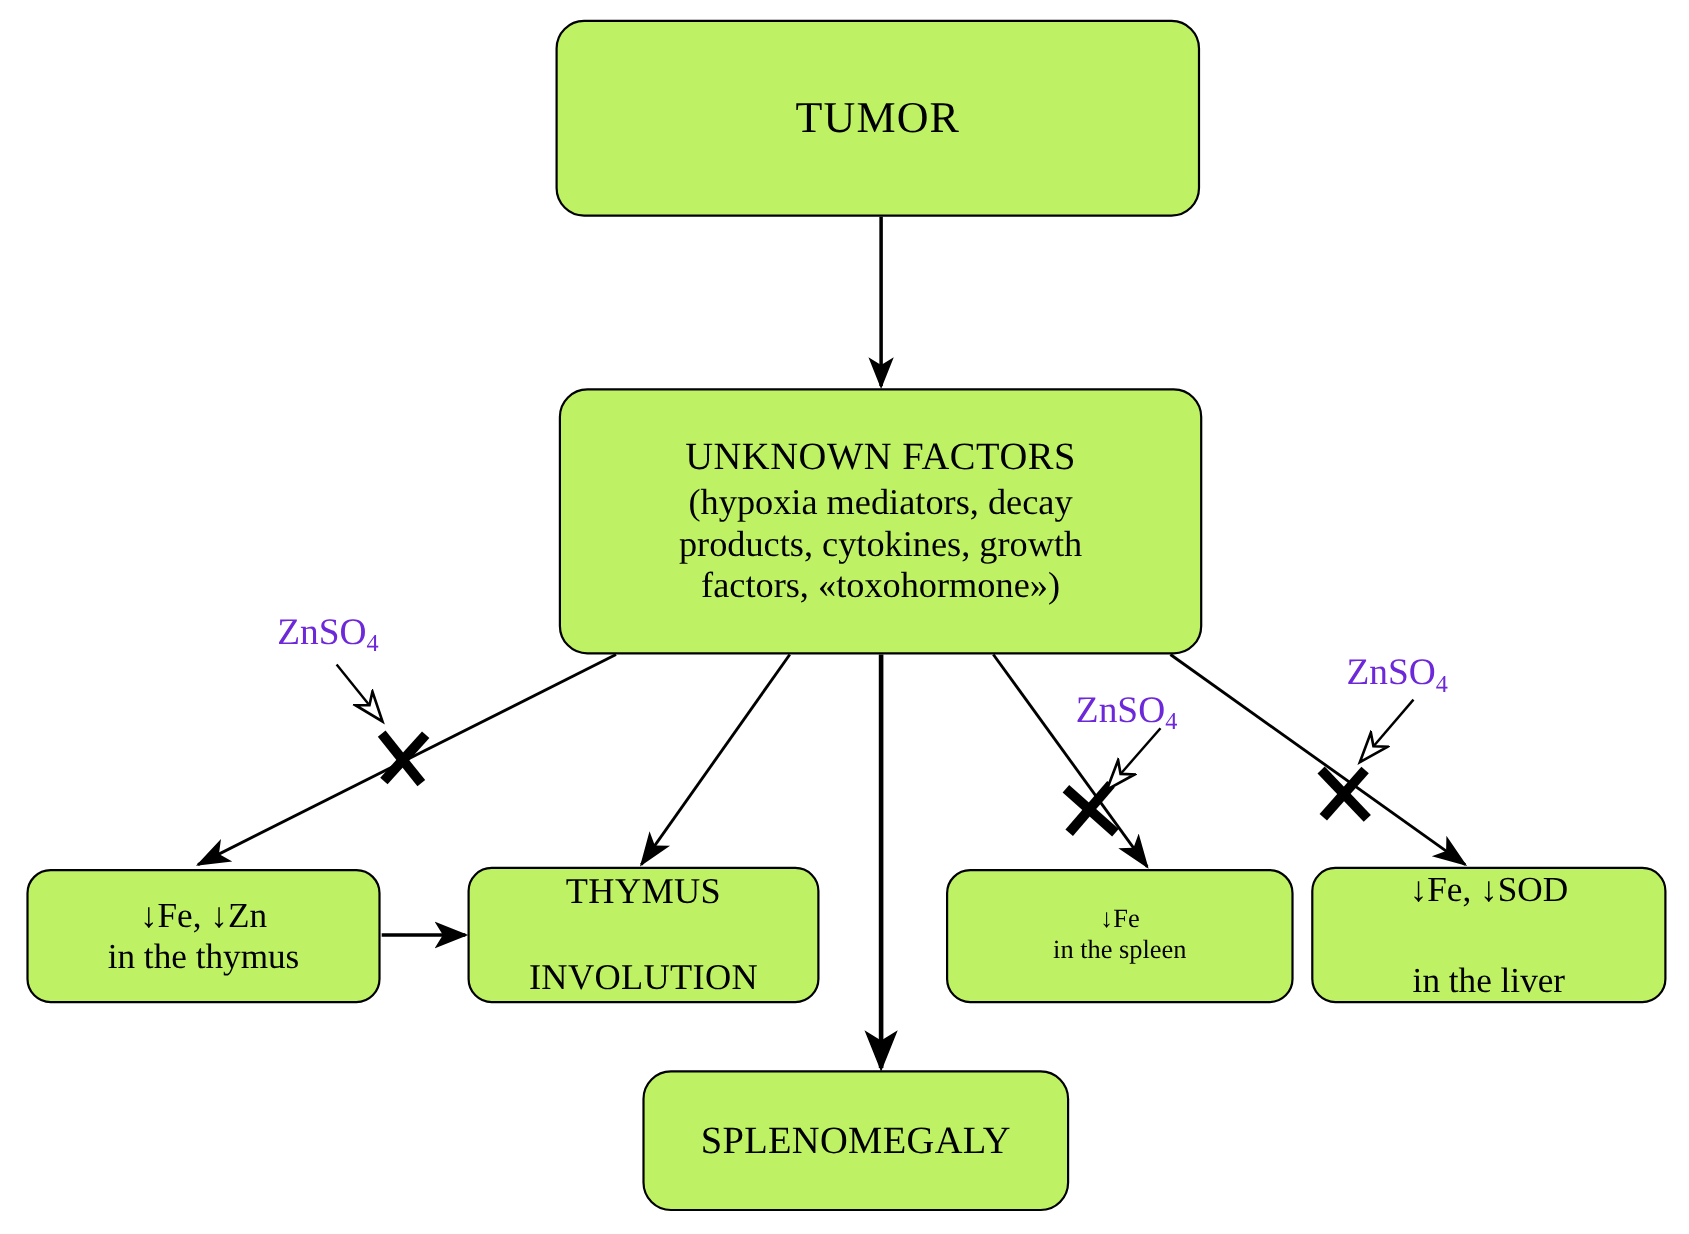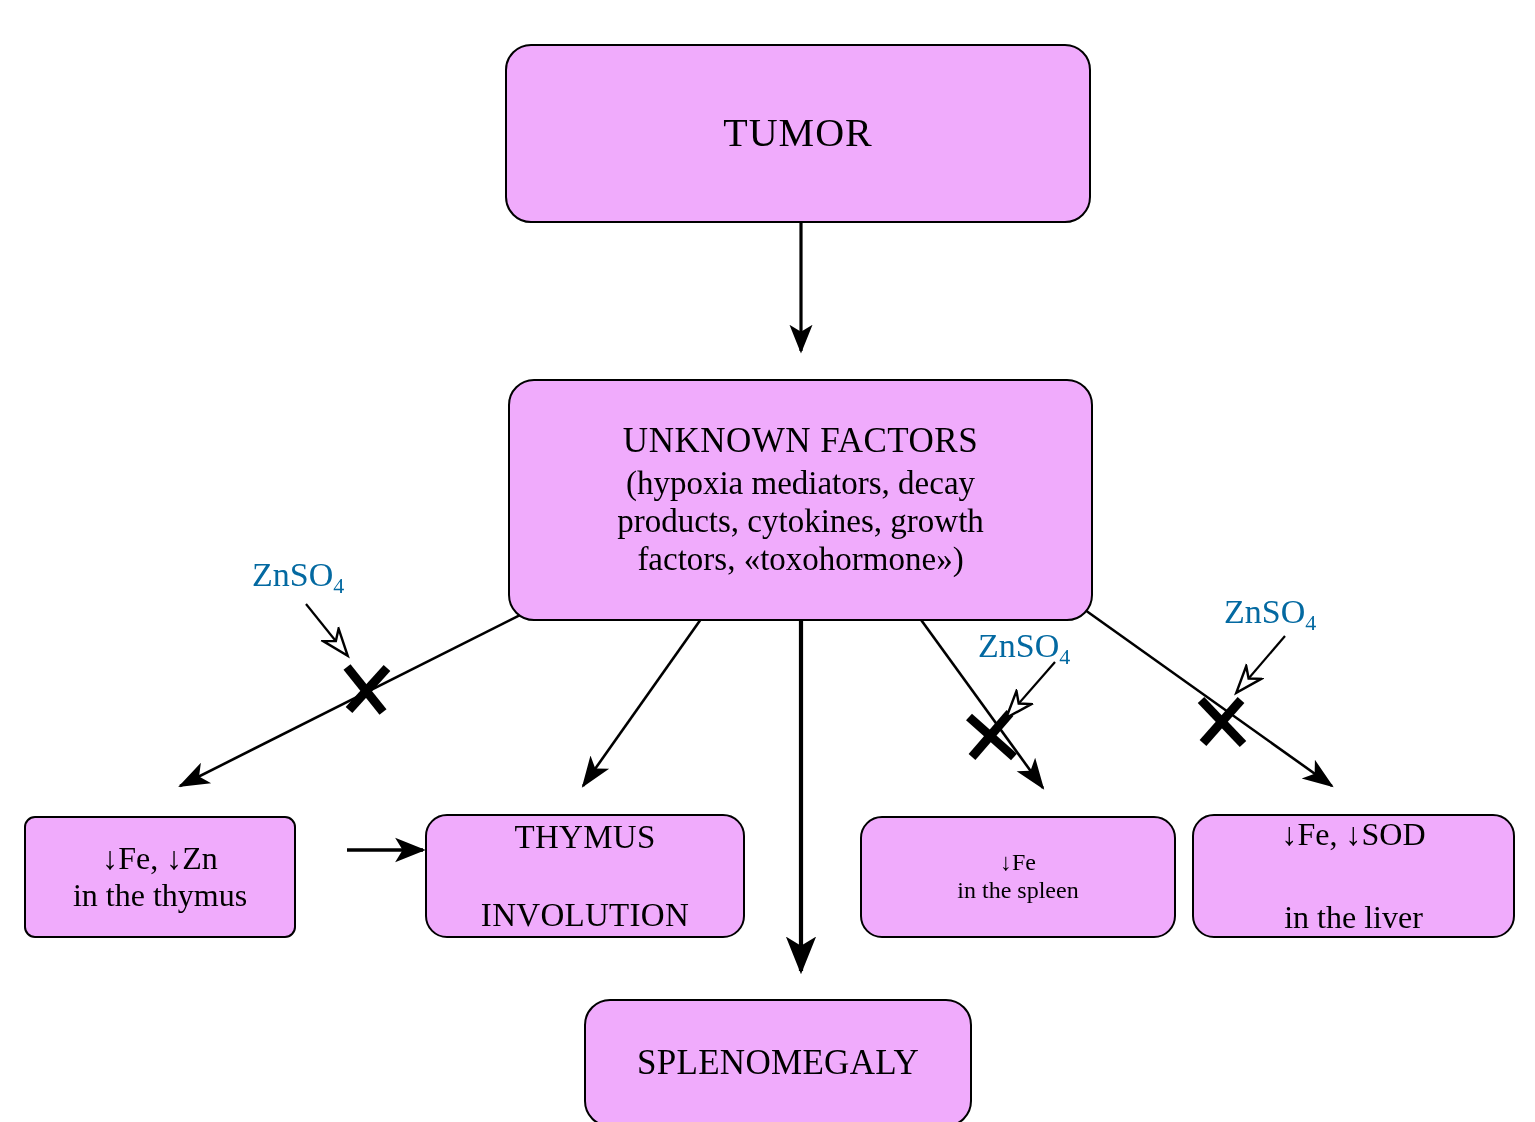--- a/index.html
+++ b/index.html
@@ -20,58 +20,57 @@
     top: 0;
     left: 0;
     width: 1535px;
     height: 1122px;
   }
   .node {
     position: absolute;
     box-sizing: border-box;
     border: 2.5px solid #000000;
     border-radius: 22px;
-    background: #f0abfc;
+    background: #bef264;
     display: flex;
     flex-direction: column;
     align-items: center;
     justify-content: center;
     text-align: center;
     color: #000000;
     line-height: 1.16;
-    margin-top: 26px;
   }
   .node .line { display: block; white-space: nowrap; }
 
   #node-tumor        { left: 505px;  top: 18px;   width: 586px; height: 179px; border-radius: 26px; }
   #node-tumor .line  { font-size: 40px; letter-spacing: 1px; }
 
   #node-unknown      { left: 508px;  top: 353px;  width: 585px; height: 242px; border-radius: 26px; padding: 20px 16px; }
   #node-unknown .title { font-size: 35px; letter-spacing: .5px; margin-bottom: 2px; }
   #node-unknown .sub   { font-size: 33px; }
 
-  #node-thymusfe     { left: 24px;   top: 790px;  width: 272px; height: 122px; border-radius: 11px; }
+  #node-thymusfe     { left: 24px;   top: 790px;  width: 322px; height: 122px; }
   #node-thymusfe .line { font-size: 32px; }
 
   #node-involution   { left: 425px;  top: 788px;  width: 320px; height: 124px; gap: 40px; }
   #node-involution .line { font-size: 33px; letter-spacing: .3px; }
 
   #node-spleenfe     { left: 860px;  top: 790px;  width: 316px; height: 122px; }
   #node-spleenfe .line { font-size: 24px; }
 
   #node-liverfe      { left: 1192px; top: 788px;  width: 323px; height: 124px; justify-content: space-between; }
   #node-liverfe .line { font-size: 32px; }
 
   #node-splenomegaly { left: 584px;  top: 973px;  width: 388px; height: 128px; border-radius: 26px; }
   #node-splenomegaly .line { font-size: 35px; letter-spacing: .3px; }
 
   .chem {
     position: absolute;
     font-size: 34px;
-    color: #0369a1;
+    color: #6d28d9;
     white-space: nowrap;
     line-height: 1;
   }
   .chem sub { font-size: 22px; vertical-align: baseline; position: relative; top: 7px; }
 
   #chem-1 { left: 252px;  top: 558px; }
   #chem-2 { left: 978px;  top: 629px; }
   #chem-3 { left: 1224px; top: 595px; }
 </style>
 </head>

